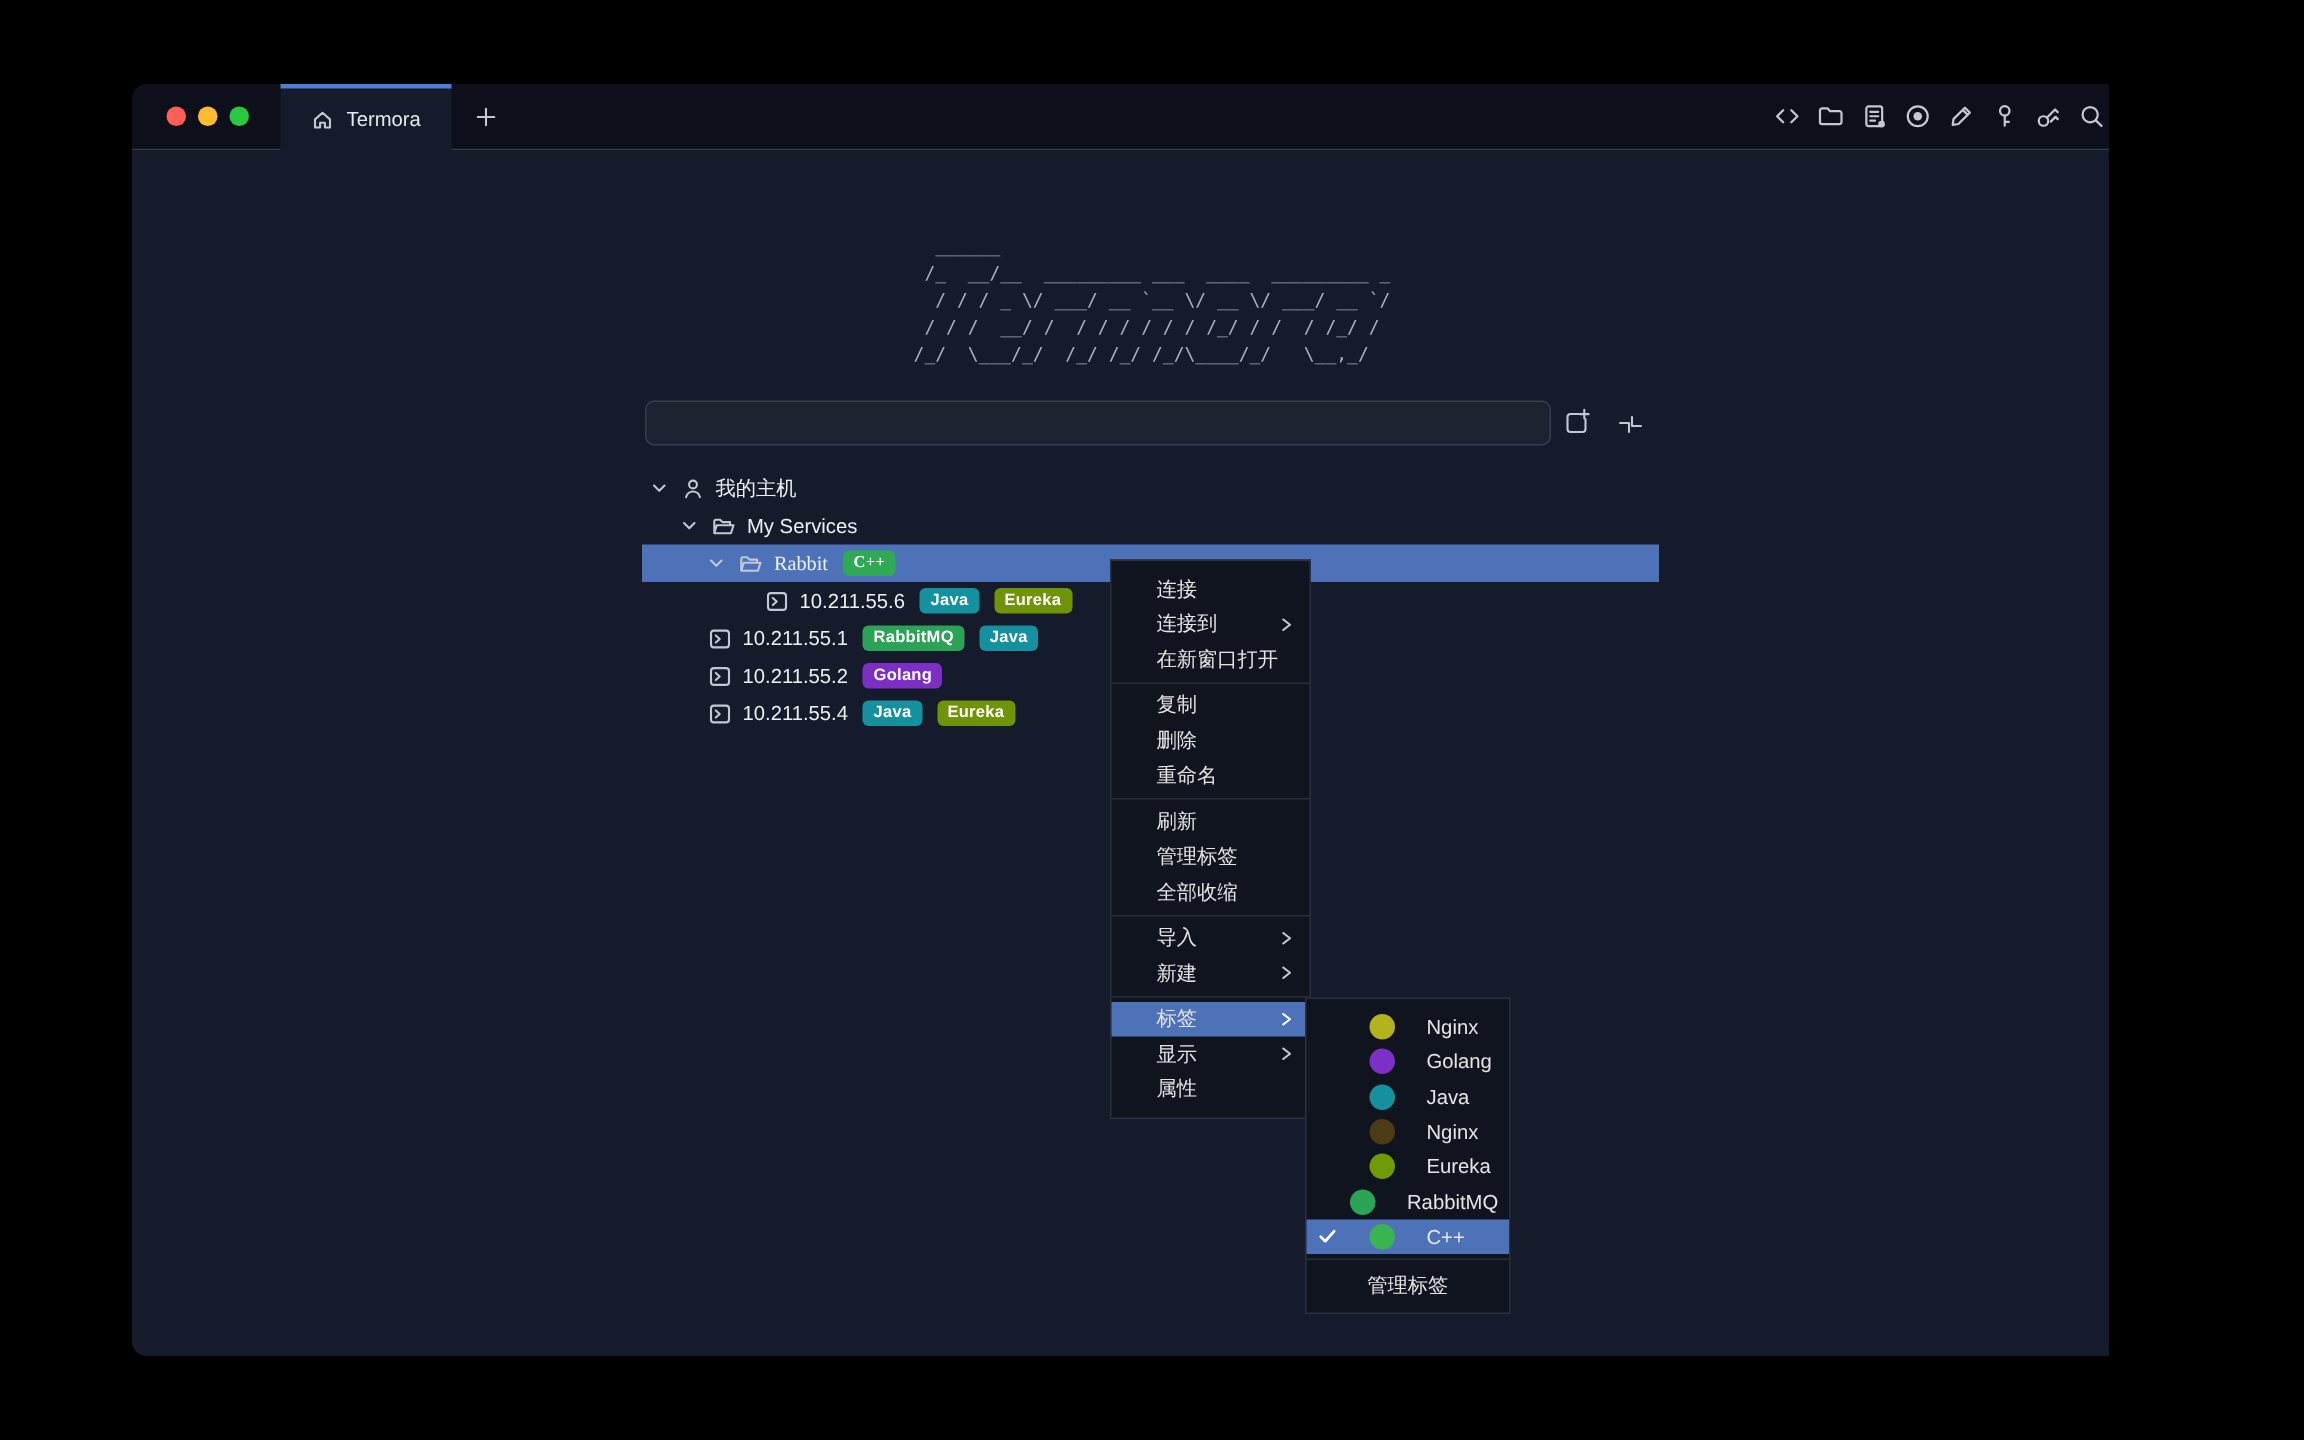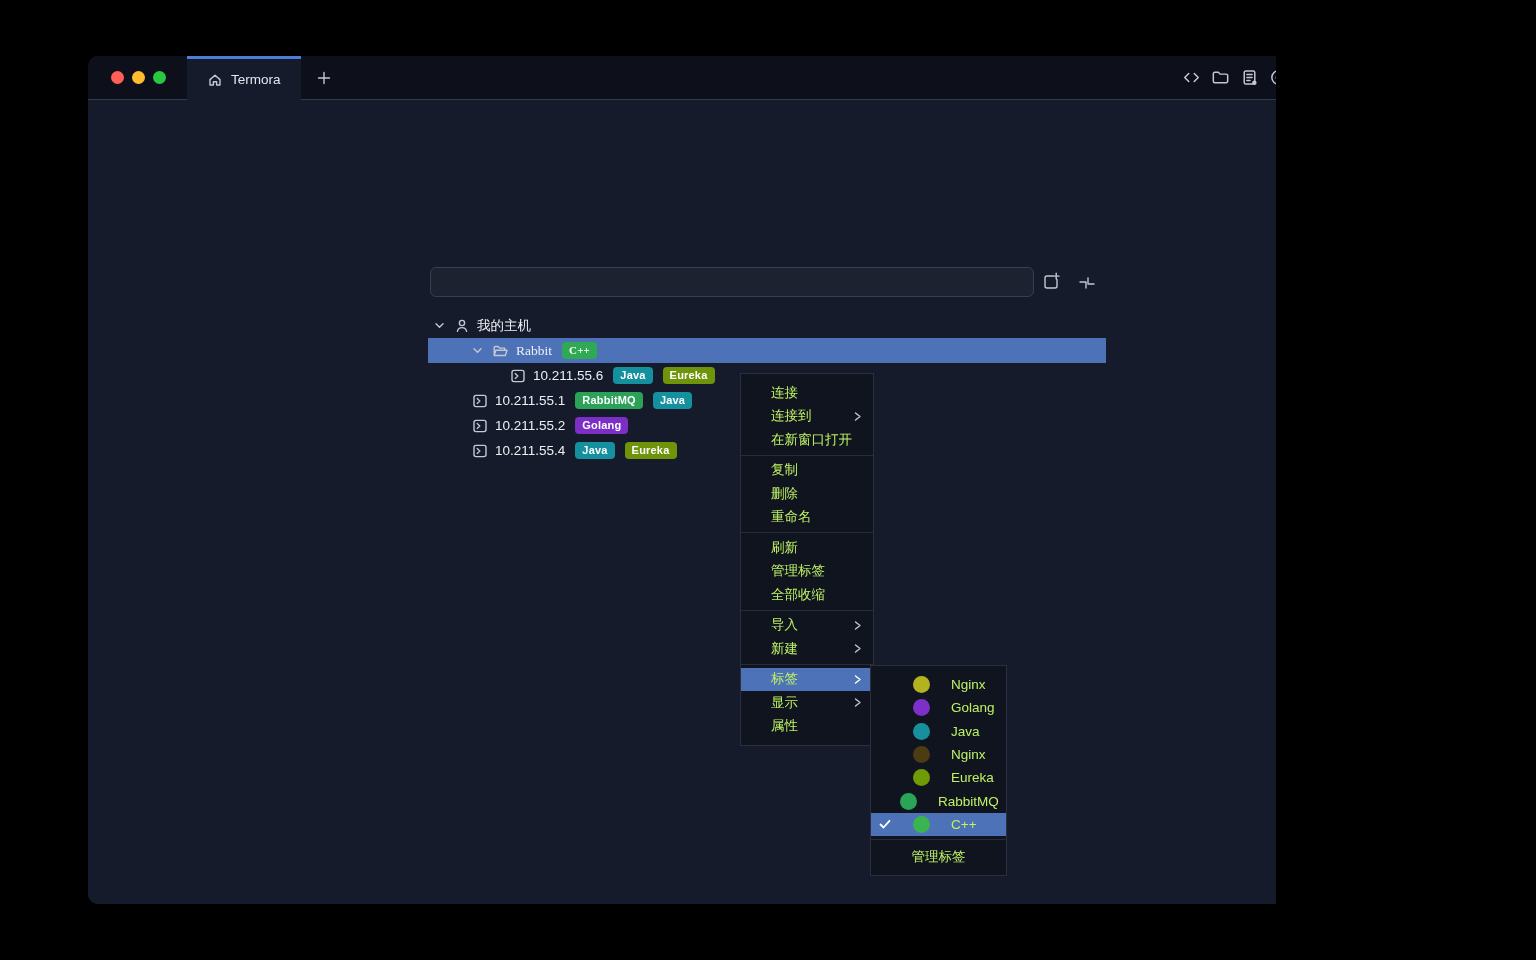--- a/index.html
+++ b/index.html
@@ -1,18 +1,18 @@
 <!DOCTYPE html>
 <html><head>
 <meta charset="utf-8">
 <style>
   * { margin:0; padding:0; box-sizing:border-box; }
   html,body { background:#000; }
   body { font-family:"Liberation Sans","DejaVu Sans",sans-serif; }
-  .stage { position:relative; width:1276px; height:960px; background:#000; overflow:hidden;padding-left:40px; }
+  .stage { position:relative; width:1406px; height:960px; background:#000; overflow:hidden;padding-left:40px; }
 
   .window { position:absolute; left:88px; top:56px; width:1360px; height:848px;
             background:#161b2b; border-radius:10px; box-shadow:0 18px 60px rgba(0,0,0,.7); overflow:hidden; }
 
   
   .titlebar { position:relative; height:44px; background:#0d101b; display:flex; align-items:stretch;
               border-bottom:1px solid #343b4e; border-radius:10px 10px 0 0; }
   .traffic { display:flex; align-items:center; gap:8px; padding:0 21px 0 23px; }
   .tl { width:13px; height:13px; border-radius:50%; display:inline-block; }
   .tab { display:flex; align-items:center; gap:8px; padding:0 20px; background:#161b2b;
@@ -39,21 +39,21 @@
   .tree { position:absolute; left:340px; top:213px; width:678px;text-align:center; }
   .trow { height:25px; display:flex; align-items:center; color:#eceff4; font-size:13.5px; white-space:nowrap; }
   .trow .lbl { margin-left:7px; }
   .trow .ico { margin-left:8px; display:flex; }
   .chev { display:flex; width:12px; }
   .sel { background:#4d72b8;font-family:Liberation Serif, serif; }
   .badge { font-size:11px; font-weight:700; color:#fff; padding:3px 7px; border-radius:4px;
            line-height:1; margin-left:10px; letter-spacing:.2px; }
 
   
-  .menu { position:absolute; background:#10141f; border:1px solid #2a3041; color:#bef264; font-size:13.5px; z-index:5;text-align:right; }
+  .menu { position:absolute; background:#10141f; border:1px solid #2a3041; color:#e5e5e5; font-size:13.5px; z-index:5;text-align:right; }
   .ctx { left:652px; top:273px; width:134px; padding:7px 0; }
   .mi { height:23.5px; display:flex; align-items:center; padding:0 11px 0 30px; }
   .mi .arrow { margin-left:auto; display:flex; }
   .mi.hl { background:#4d72b8;gap:12px; }
   .msep { height:1px; background:#262c3c; margin:3px 0; }
 
   .sub { left:782px; top:565px; width:137px; padding:7px 0 4px; }
   .si { height:23.3px; display:flex; align-items:center; padding:0 8px; gap:21px; }
   .si .ckslot { width:13px; display:flex; }
   .dot { width:17px; height:17px; border-radius:50%; flex:none; }
@@ -141,20 +141,25 @@
           <svg width="19" height="19" viewBox="0 0 18 18">
               <circle class="stk" cx="9" cy="9" r="3"></circle>
               <path class="stk" d="M14 9 H16.2 M9 14 V16.2 M4 9 H1.8 M9 4 V1.8 M12.5 12.5 L14.1 14.1 M5.5 12.5 L3.9 14.1 M5.5 5.5 L3.9 3.9 M12.5 5.5 L14.1 3.9"></path>
             </svg>
         </span>
       </div>
     </div>
 
     <div class="content">
 
+      <pre class="ascii">  ______
+ /_  __/__  _________ ___  ____  _________ _
+  / / / _ \/ ___/ __ `__ \/ __ \/ ___/ __ `/
+ / / /  __/ /  / / / / / / /_/ / /  / /_/ /
+/_/  \___/_/  /_/ /_/ /_/\____/_/   \__,_/</pre>
 
       <input class="search-input" type="text" value="" style="">
 
       <span class="side-ico" style="left:952px; top:171px;">
         <svg width="22" height="22" viewBox="0 0 22 22">
             <path class="stk" d="M13.5 5 H7 A2 2 0 0 0 5 7 V15 A2 2 0 0 0 7 17 H15 A2 2 0 0 0 17 15 V8.5 M16.2 2.2 V8 M13.3 5.1 H19.1"></path>
           </svg>
       </span>
       <span class="side-ico" style="left:988px; top:172px;">
         <svg width="22" height="22" viewBox="0 0 22 22">
@@ -172,20 +177,33 @@
           </span>
           <span class="ico">
             <svg width="16" height="16" viewBox="0 0 16 16">
                 <circle class="stk" cx="8" cy="5" r="2.6"></circle>
                 <path class="stk" d="M3.4 13.4 A4.7 4.7 0 0 1 12.6 13.4"></path>
               </svg>
           </span>
           <span class="lbl">我的主机</span>
         </div>
 
+        <div class="trow" style="padding-left:26px">
+          <span class="chev">
+            <svg width="11" height="11" viewBox="0 0 11 11">
+                <path class="stk" d="M2 3.7 L5.5 7.2 L9 3.7"></path>
+              </svg>
+          </span>
+          <span class="ico">
+            <svg width="17" height="16" viewBox="0 0 17 16">
+                <path class="stk" d="M2.2 12.5 V4.6 A1.1 1.1 0 0 1 3.3 3.5 H6.1 L7.6 5.1 H12.7 V7.2 M2.2 12.5 L3.8 7.2 H15 L13.3 12.5 Z"></path>
+              </svg>
+          </span>
+          <span class="lbl">My Services</span>
+        </div>
 
         <div class="trow sel" style="padding-left:44px">
           <span class="chev">
             <svg width="11" height="11" viewBox="0 0 11 11">
                 <path class="stk" d="M2 3.7 L5.5 7.2 L9 3.7"></path>
               </svg>
           </span>
           <span class="ico">
             <svg width="17" height="16" viewBox="0 0 17 16">
                 <path class="stk" d="M2.2 12.5 V4.6 A1.1 1.1 0 0 1 3.3 3.5 H6.1 L7.6 5.1 H12.7 V7.2 M2.2 12.5 L3.8 7.2 H15 L13.3 12.5 Z"></path>

